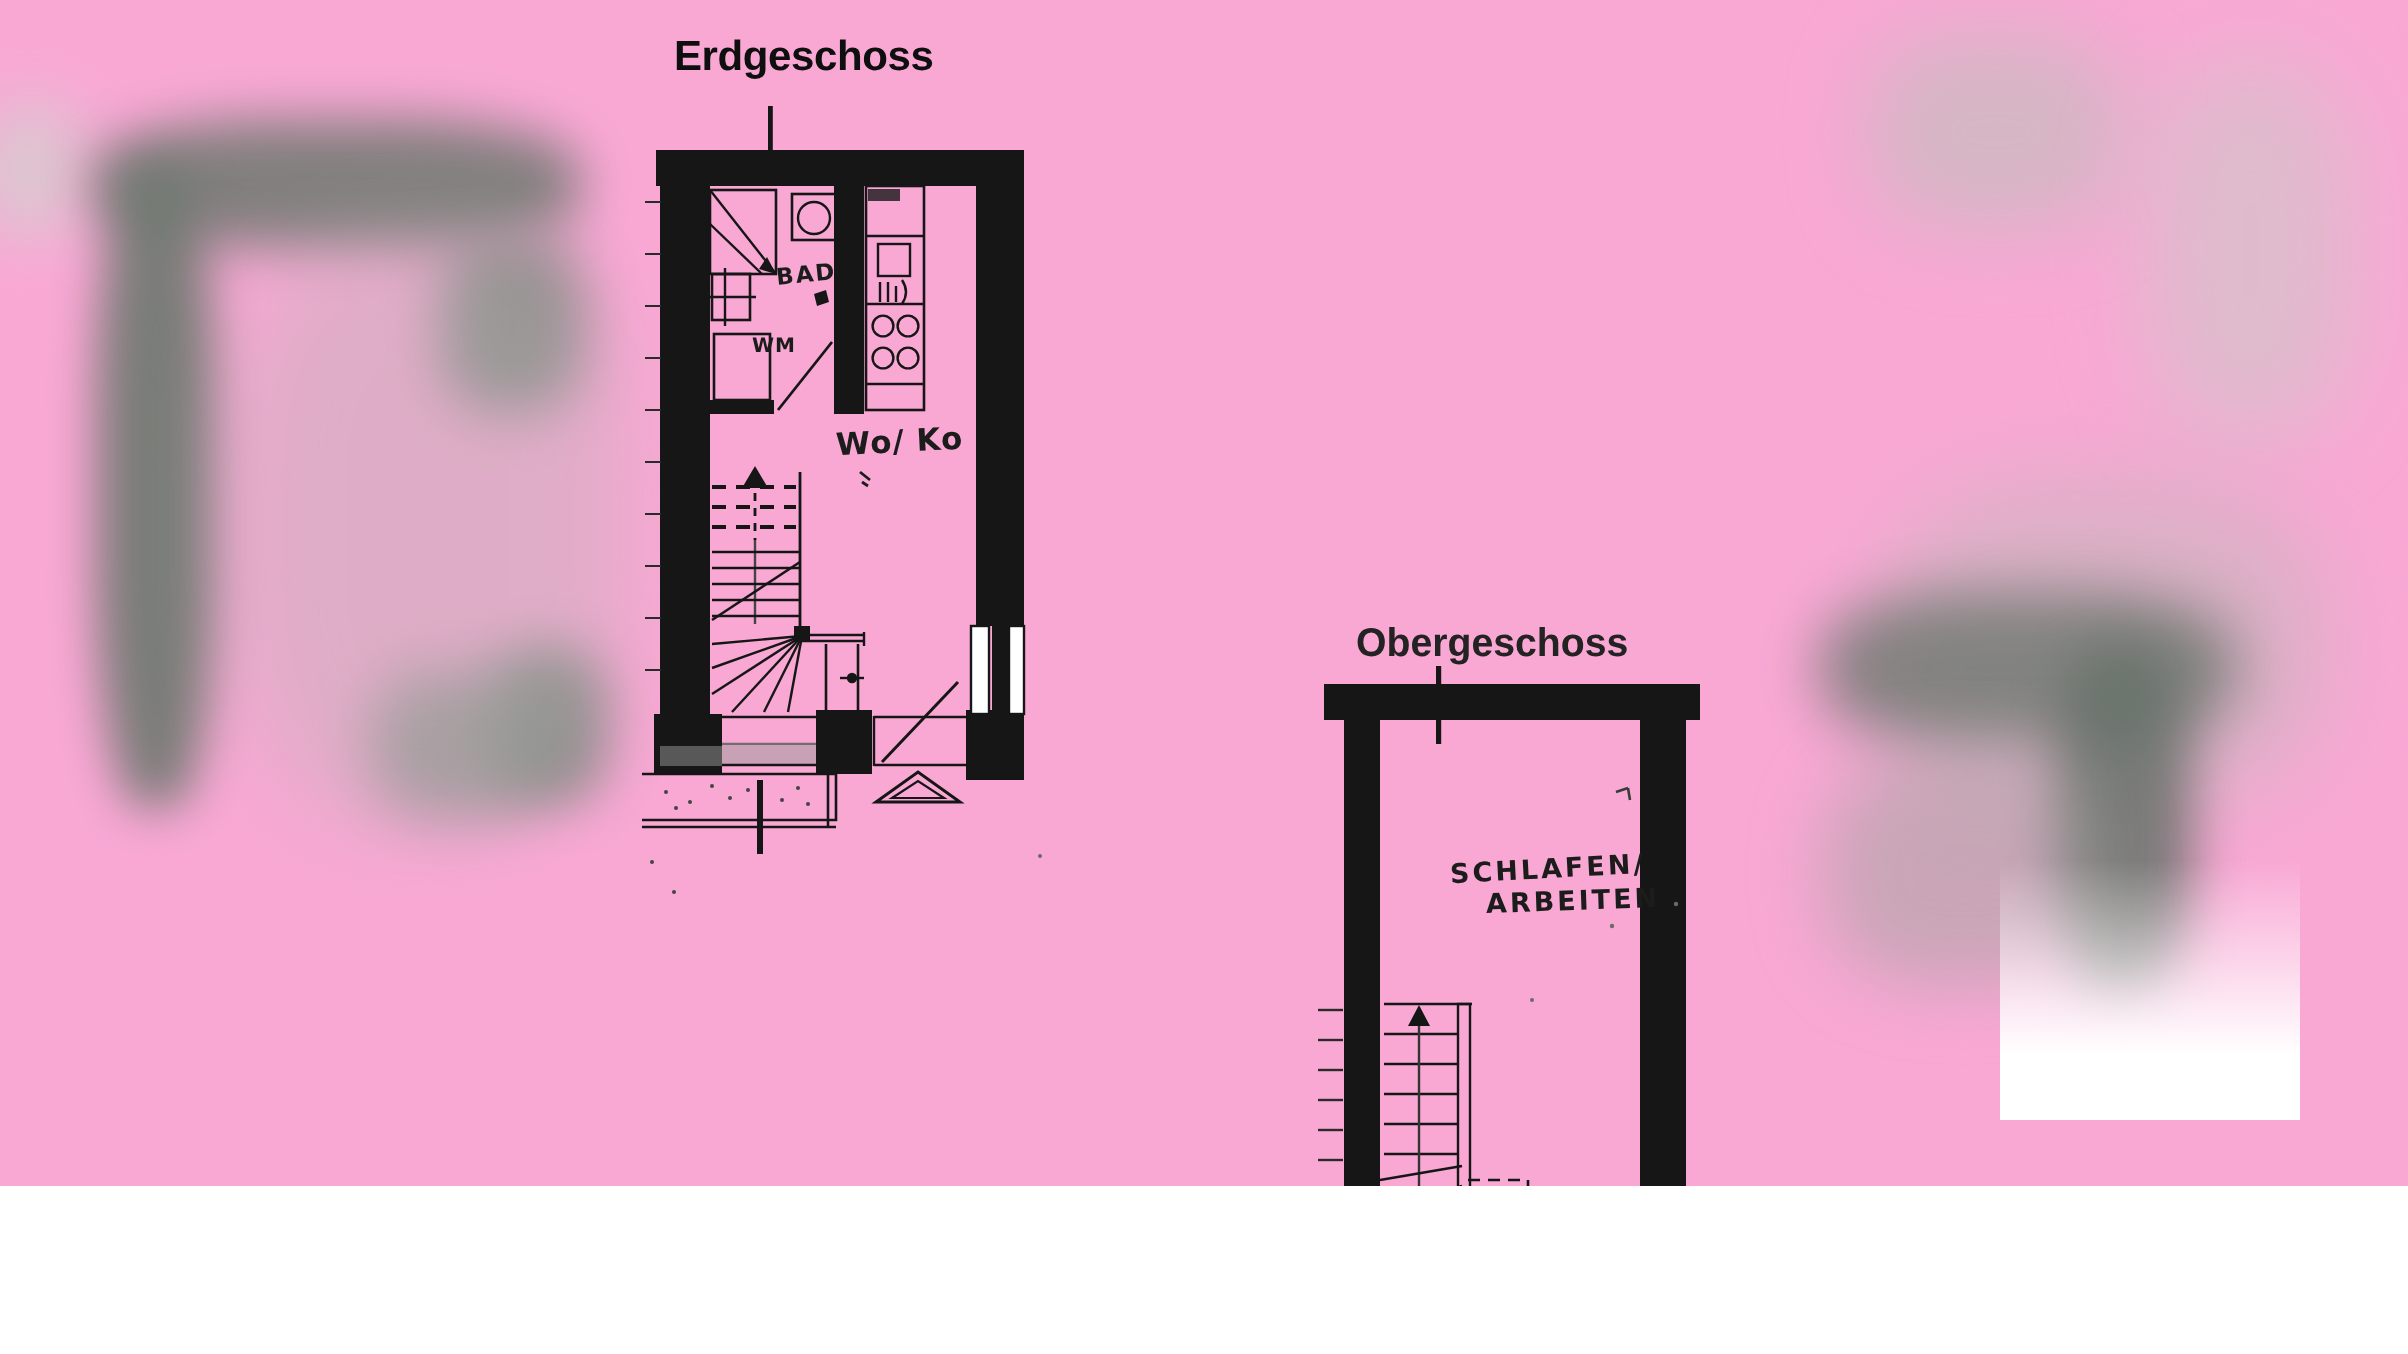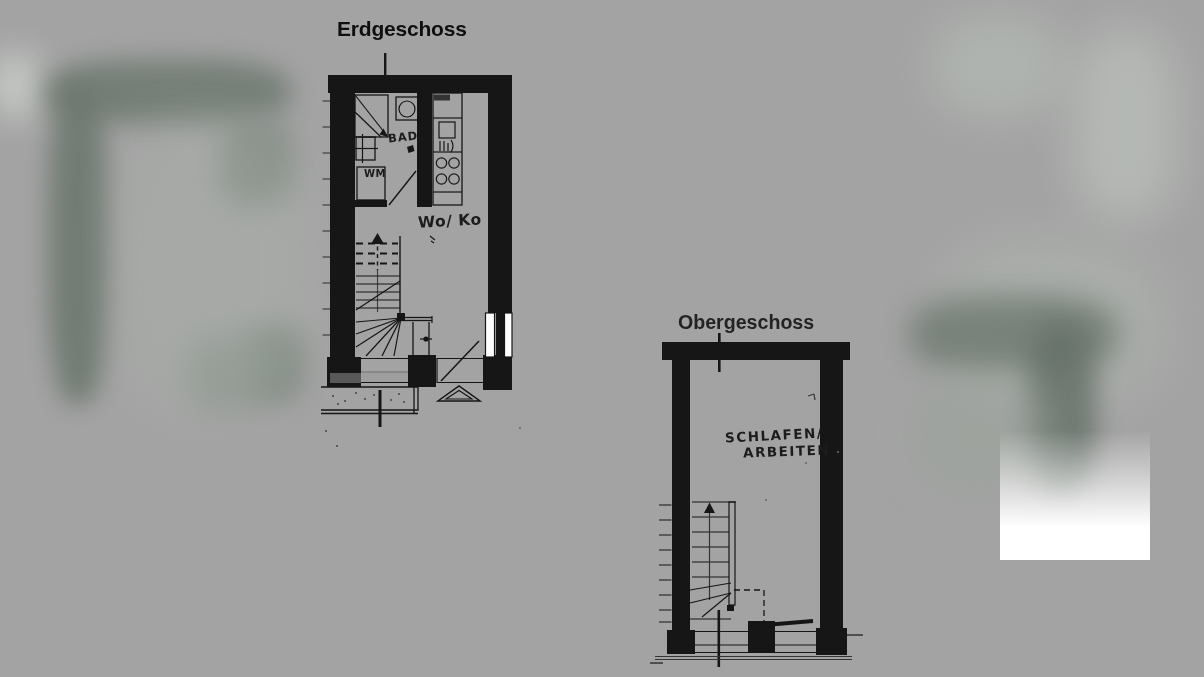--- a/index.html
+++ b/index.html
@@ -1,31 +1,31 @@
 <!DOCTYPE html>
 <html><head>
 <meta charset="utf-8">
 <style>
   html,body { margin:0; padding:0; background:#ffffff; }
   .stage {
-    position:relative; width:1204px; height:677px;
-    background:#a3a3a3; overflow:hidden;
+    position:relative; width:1204px; height:593px;
+    background:#f9a8d4; overflow:hidden;
     font-family:"Liberation Sans", sans-serif;
   }
   
   .blob { position:absolute; border-radius:38%; pointer-events:none; }
   
   svg.lines { position:absolute; left:0; top:0; }
   
   .lbl { position:absolute; color:#141414; white-space:nowrap; }
   .title-eg { left:337px; top:17px; font-size:21px; font-weight:700; letter-spacing:-0.2px; color:#0f0f0f; }
   .title-og { left:678px; top:311px; font-size:20px; font-weight:700; color:#232323; transform:scaleX(.98); transform-origin:left; }
   .hand { font-family:"DejaVu Sans", sans-serif; font-weight:700; color:#1c1c1c; }
   .lbl-bad { left:388px; top:130px; font-size:11.5px; letter-spacing:1px; transform:rotate(-6deg); }
-  .lbl-wm  { left:364px; top:168px; font-size:10px; letter-spacing:.5px; }
+  .lbl-wm  { left:376px; top:168px; font-size:10px; letter-spacing:.5px; }
   .lbl-woko{ left:418px; top:212px; font-size:15.5px; letter-spacing:.5px; transform:rotate(-3deg); }
   .lbl-schlafen{ left:725px; top:427px; font-size:13.5px; letter-spacing:1.5px; transform:rotate(-3deg); }
   .lbl-arbeiten{ left:743px; top:443px; font-size:13.5px; letter-spacing:1.5px; transform:rotate(-2deg); }
 </style>
 </head>
 <body>
 
 <div class="stage">
 
   <div class="blob" style="left:-12px;top:52px;width:54px;height:66px;background:#cfd5cf;opacity:.7;filter:blur(16px);"></div>

